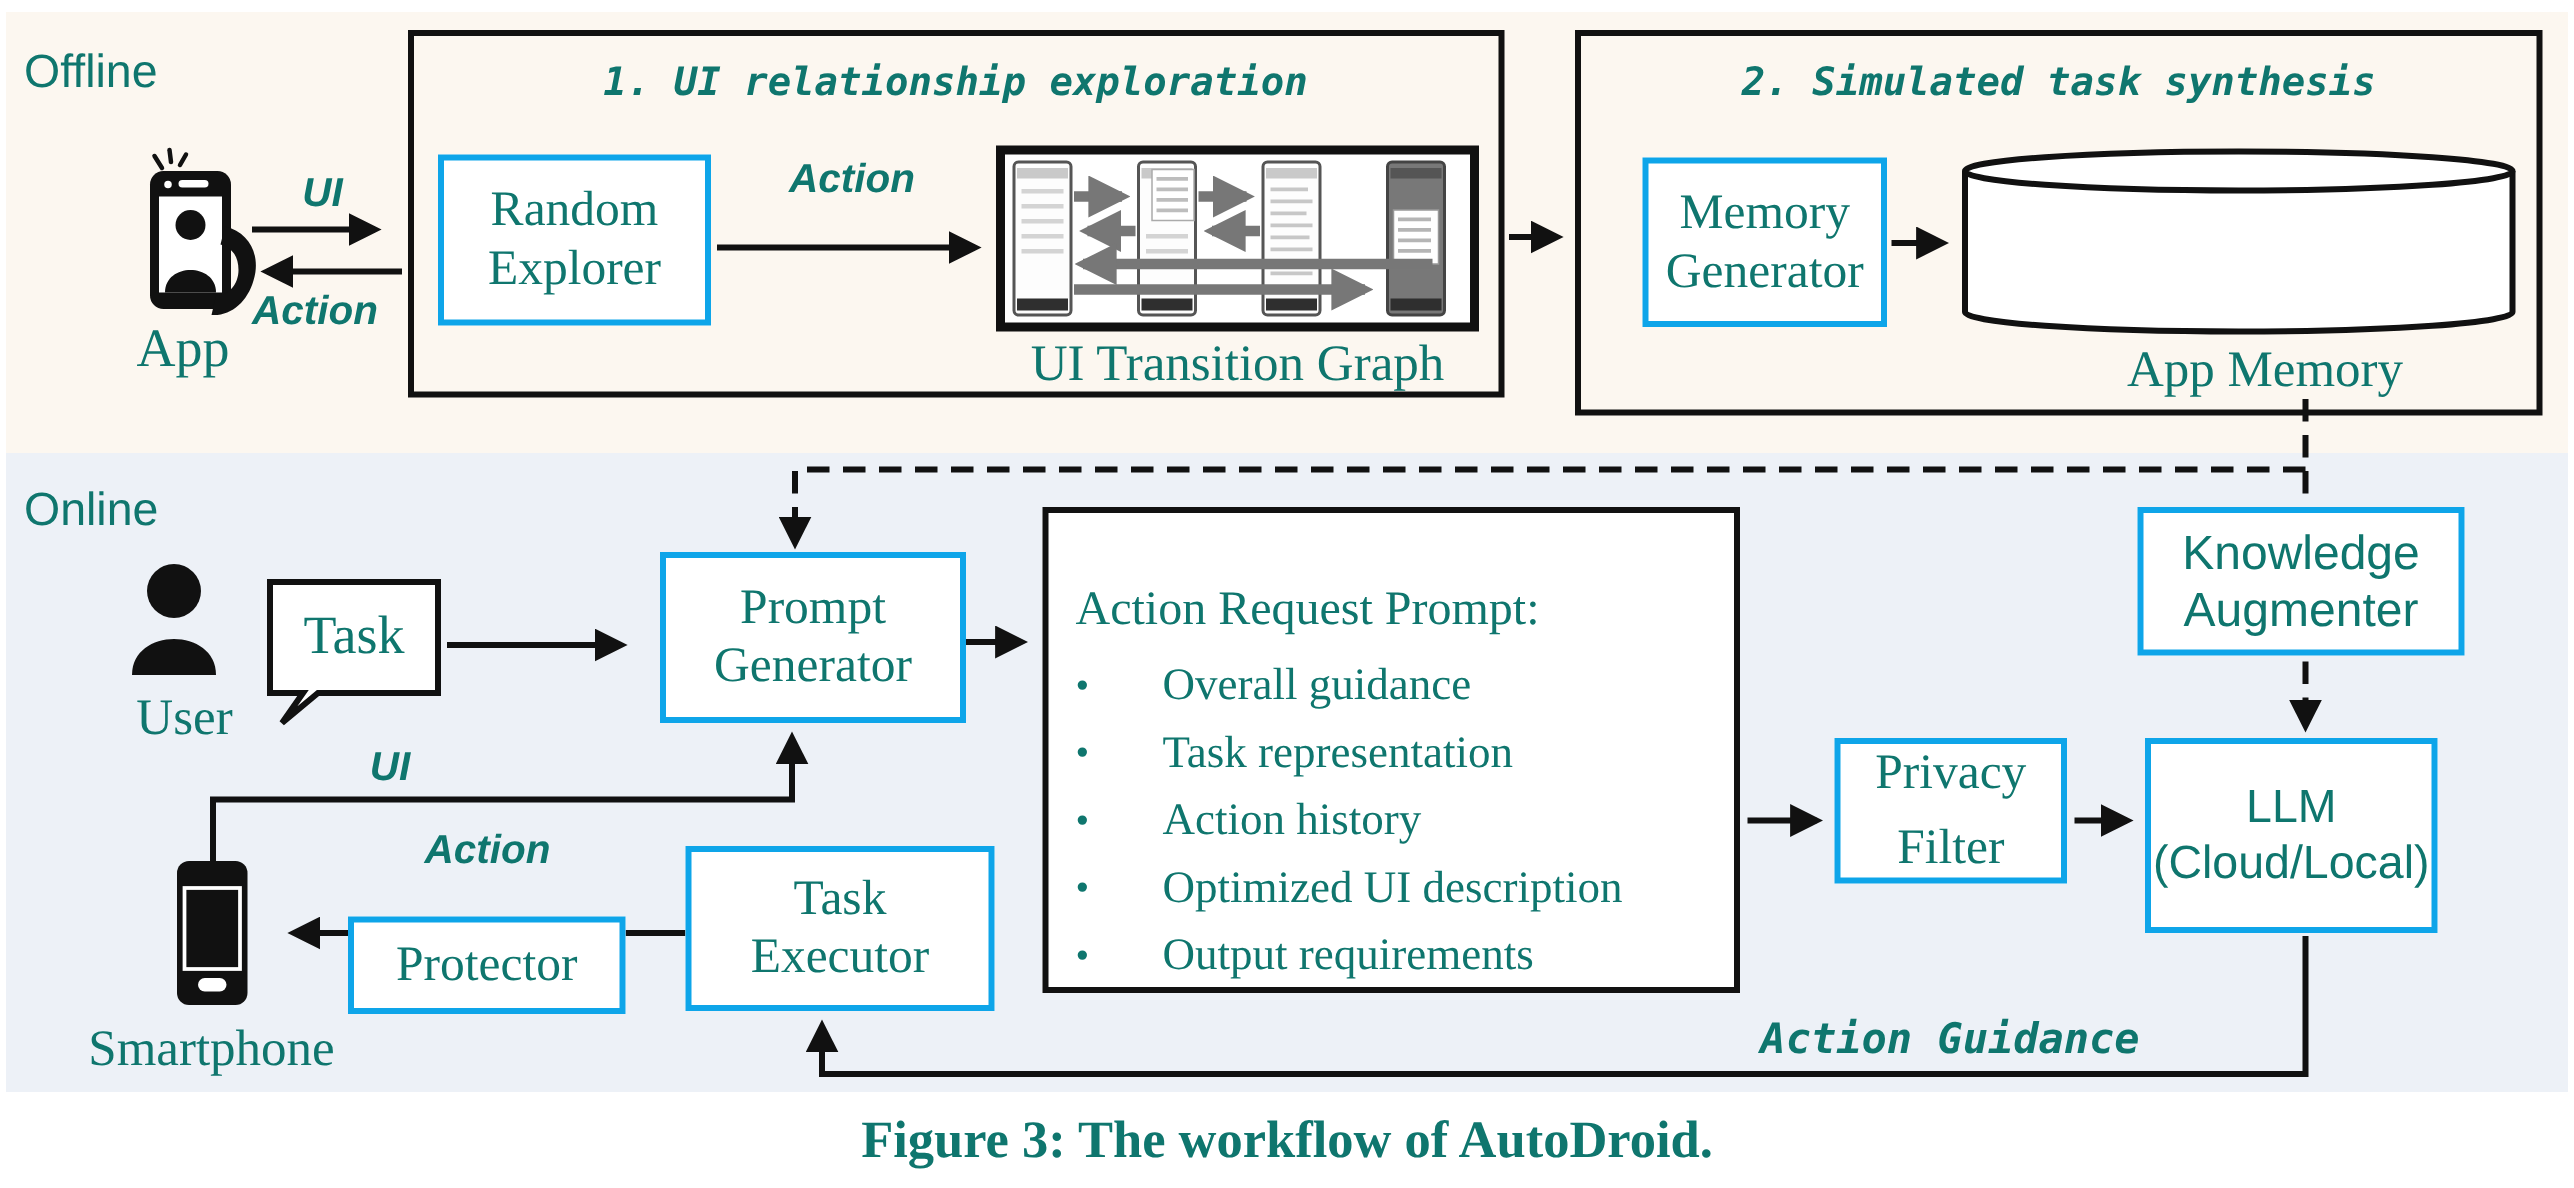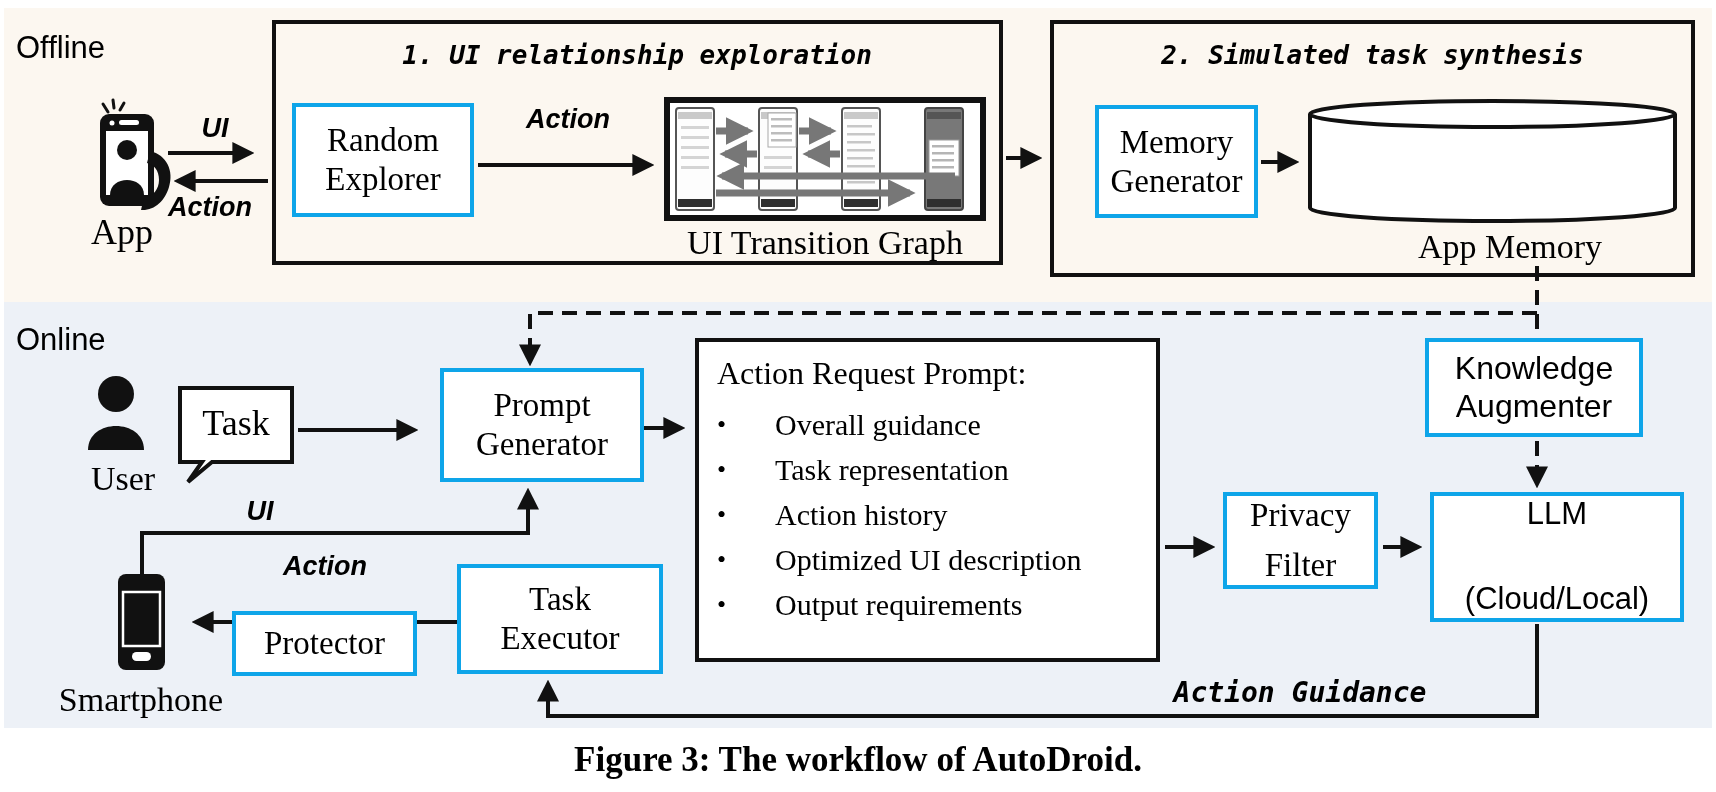--- a/index.html
+++ b/index.html
@@ -1,36 +1,36 @@
 <!DOCTYPE html>
 <html><head>
 <meta charset="utf-8">
 <style>
   html,body{margin:0;padding:0;background:#ffffff;}
   #canvas{position:relative;width:1716px;height:792px;background:#ffffff;overflow:hidden;
-          font-family:"Liberation Serif", serif;color:#000000;}
+          font-family:"Liberation Serif", serif;color:#0f766e;}
   .panel{position:absolute;left:4px;width:1708px;}
   #offline-panel{top:8px;height:294px;background:#fcf7f0;}
   #online-panel{top:302px;height:426px;background:#edf1f7;}
   #connector-svg{position:absolute;left:0;top:0;z-index:1;}
   .abs{position:absolute;z-index:2;}
   .section-label{font-family:"Liberation Sans", sans-serif;font-size:31px;font-weight:500;}
   .mono-title{font-family:"DejaVu Sans Mono", monospace;font-weight:bold;font-style:italic;
               font-size:26px;text-align:center;white-space:nowrap;}
   .box{background:#fff;border:4px solid #0ea5e9;display:flex;flex-direction:column;
        align-items:center;justify-content:center;text-align:center;line-height:1.18;
        font-size:33px;box-sizing:border-box;}
   .frame{background:transparent;border:4px solid #111;box-sizing:border-box;}
   .sans{font-family:"Liberation Sans", sans-serif;}
   .serif-label{font-size:34px;text-align:center;}
   .italic-label{font-family:"Liberation Sans", sans-serif;font-style:italic;font-weight:600;
                 font-size:27px;text-align:center;white-space:nowrap;}
   .bubble-text{font-size:36px;text-align:center;background:transparent;}
   #arp-box{background:#fff;border:4px solid #111;box-sizing:border-box;padding:12px 8px 0 18px;}
-  #arp-title{font-size:32px;line-height:1.2;}
+  #arp-title{font-size:32px;line-height:1.2;margin-top:32px;}
   #arp-list{list-style:none;margin:10px 0 0 0;padding:0;}
   #arp-list li{display:flex;font-size:30px;height:45px;align-items:center;}
   #arp-list li .bullet{width:30px;flex:0 0 30px;font-size:26px;}
   #arp-list li .bullet-gap{width:28px;flex:0 0 28px;}
   #caption{left:0;width:1716px;top:740px;text-align:center;font-weight:bold;font-size:35px;}
   .cyl-text{font-family:"Liberation Sans", sans-serif;font-size:33px;line-height:1.3;
             text-align:center;}
 </style>
 </head>
 <body>
@@ -255,21 +255,21 @@
           <span>Output requirements</span>
         </li>
     </ul>
   </div>
 
   <div class="abs box" style="left:1223px;top:492px;width:155px;height:97px;justify-content:space-between;">
     <span>Privacy</span>
     <span>Filter</span>
   </div>
 
-  <div class="abs box sans" style="left:1430px;top:492px;width:254px;height:130px;font-size:31px;justify-content:space-between;">
+  <div class="abs box sans" style="left:1430px;top:492px;width:195px;height:130px;font-size:31px;">
     <span>LLM</span>
     <span>(Cloud/Local)</span>
   </div>
 
   <div class="abs box sans" style="left:1425px;top:338px;width:218px;height:99px;font-size:32px;">
     <span>Knowledge</span>
     <span>Augmenter</span>
   </div>
 
   <div class="abs mono-title" style="left:1150px;top:676px;width:300px;font-size:28px;">Action Guidance</div>

